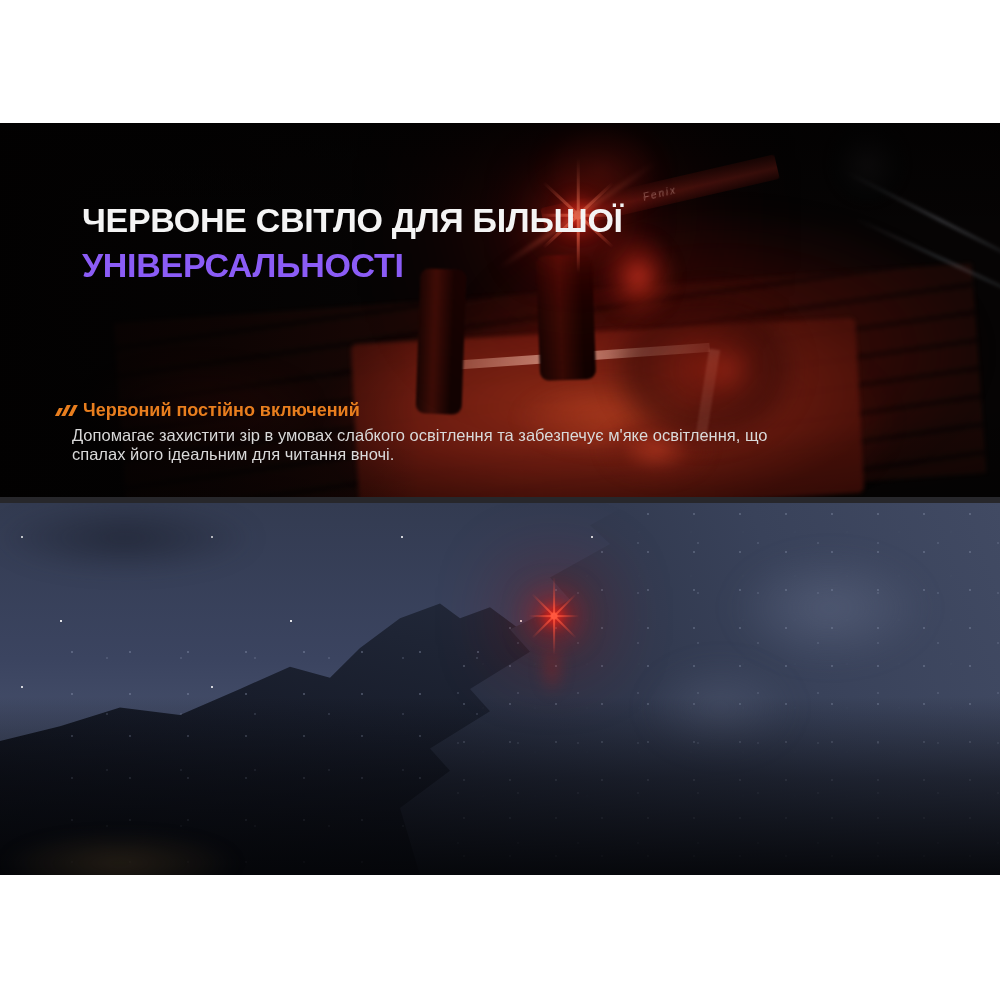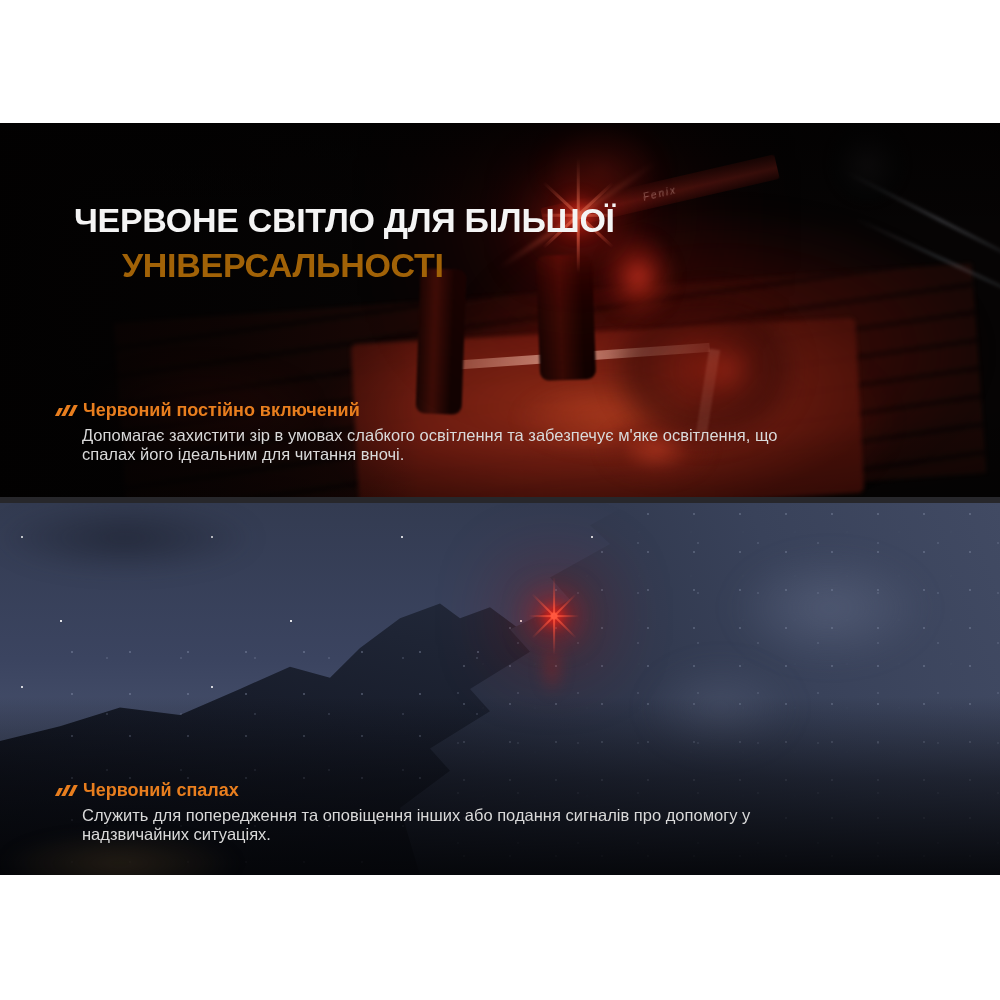--- a/index.html
+++ b/index.html
@@ -121,34 +121,34 @@
   .p2-beacon .ray{position:absolute;left:50%;top:50%;width:1.8px;
     background:linear-gradient(to bottom,rgba(255,55,35,0),rgba(255,85,60,.9),rgba(255,55,35,0));}
   .p2-beacon .r-v{height:78px;transform:translate(-50%,-50%);}
   .p2-beacon .r-h{height:50px;transform:translate(-50%,-50%) rotate(90deg);}
   .p2-beacon .r-d1{height:62px;transform:translate(-50%,-50%) rotate(45deg);}
   .p2-beacon .r-d2{height:62px;transform:translate(-50%,-50%) rotate(-45deg);}
   .p2-beacon-smear{position:absolute;left:536px;top:130px;width:32px;height:70px;border-radius:50%;
     background:radial-gradient(closest-side,rgba(200,28,16,.38),transparent 80%);filter:blur(7px);}
 
   
-  .hero-title{position:absolute;left:74px;top:198px;z-index:20;margin:0;
+  .hero-title{position:absolute;left:82px;top:198px;z-index:20;margin:0;
     font-size:34px;line-height:45px;font-weight:700;letter-spacing:-.3px;white-space:nowrap;}
   .hero-title .t-white{display:block;color:#f4f4f4;}
-  .hero-title .t-orange{display:block;color:#a16207;margin-left:48px;}
+  .hero-title .t-orange{display:block;color:#8b5cf6;}
 
   .feature{position:absolute;left:57px;z-index:20;}
   .feature.f1{top:399px;}
   .feature.f2{top:779px;}
   .feature-head{display:flex;align-items:flex-start;text-align:center;}
   .marks{display:flex;gap:3px;margin-top:6px;margin-right:8px;}
   .mark{width:4px;height:11px;background:#e87e1e;transform:skewX(-27deg);}
   .mark.m1{height:8px;margin-top:3px;}
   .feature-title{margin:0;font-size:18px;line-height:22px;font-weight:700;color:#e87e1e;white-space:nowrap;}
-  .feature-body{margin:5px 0 0 25px;font-size:16.5px;line-height:19px;color:#d9d9d9;white-space:nowrap;}
+  .feature-body{margin:5px 0 0 15px;font-size:16.5px;line-height:19px;color:#d9d9d9;white-space:nowrap;}
 </style>
 </head>
 <body>
 
 <div class="page">
 
   <div class="top-bar"></div>
 
   <section class="photo1">
     <div class="p1-red-ambient"></div>
@@ -220,30 +220,16 @@
     <div class="p2-beacon">
       <div class="ray r-v"></div>
       <div class="ray r-h"></div>
       <div class="ray r-d1"></div>
       <div class="ray r-d2"></div>
     </div>
     <div class="p2-fore"></div>
     <div class="p2-grass"></div>
   </section>
 
-  <div class="feature f2">
-    <div class="feature-head">
-      <div class="marks">
-        <span class="mark m1"></span>
-        <span class="mark"></span>
-        <span class="mark"></span>
-      </div>
-      <h3 class="feature-title">Червоний спалах</h3>
-    </div>
-    <p class="feature-body">
-      <span>Служить для попередження та оповіщення інших або подання сигналів про допомогу у</span><br>
-      <span>надзвичайних ситуаціях.</span>
-    </p>
-  </div>
 
   <div class="bottom-bar"></div>
 
 </div>
 
 </body></html>

